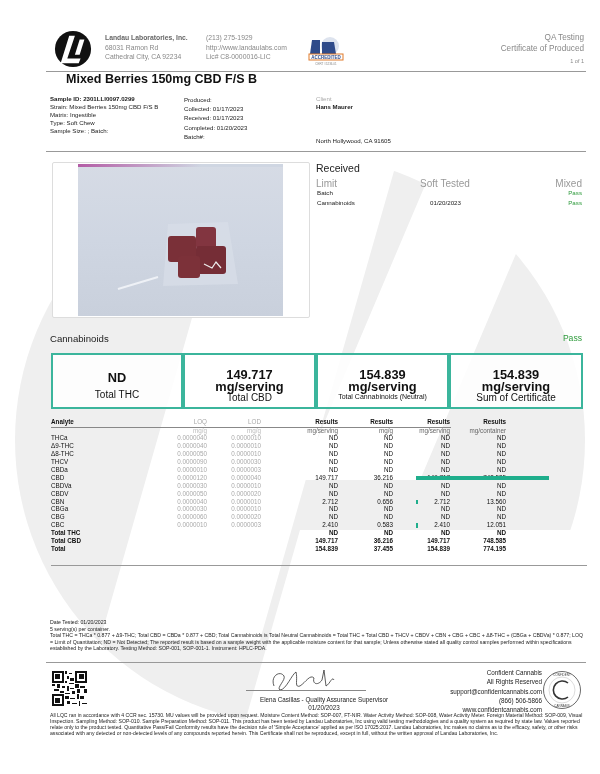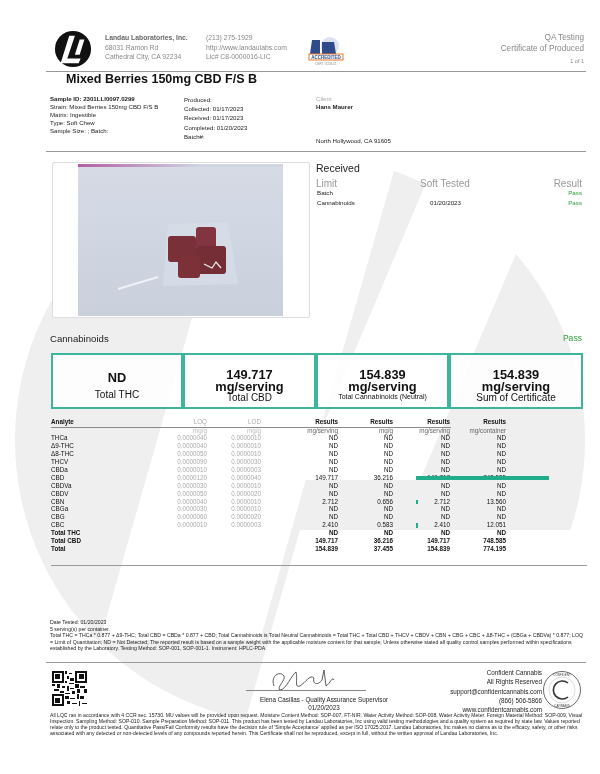--- a/index.html
+++ b/index.html
@@ -159,21 +159,21 @@
           <rect x="100" y="92" width="22" height="22" rx="3" fill="#7c3139"></rect>
           <path d="M126 100 L134 104 L138 98 L143 104" stroke="#eee" stroke-width="1.2" fill="none"></path>
           <path d="M40 125 L80 113" stroke="#eef1f6" stroke-width="2" fill="none"></path>
         </svg>
       </div>
     </div>
 
     <div class="summary-title">Received</div>
     <div class="summary-head" style="left:300px;">Limit</div>
     <div class="summary-head" style="left:404px;">Soft Tested</div>
-    <div class="summary-head" style="right:34px;">Result</div>
+    <div class="summary-head" style="right:34px;">Mixed</div>
 
     <div class="summary-row" style="left:301px; top:189px;">Batch</div>
     <div class="summary-row pass" style="right:34px; top:189px;">Pass</div>
     <div class="summary-row" style="left:301px; top:199px;">Cannabinoids</div>
     <div class="summary-row" style="left:414px; top:199px;">01/20/2023</div>
     <div class="summary-row pass" style="right:34px; top:199px;">Pass</div>
 
     <div class="section-title">Cannabinoids</div>
     <div class="section-pass pass">Pass</div>
 

